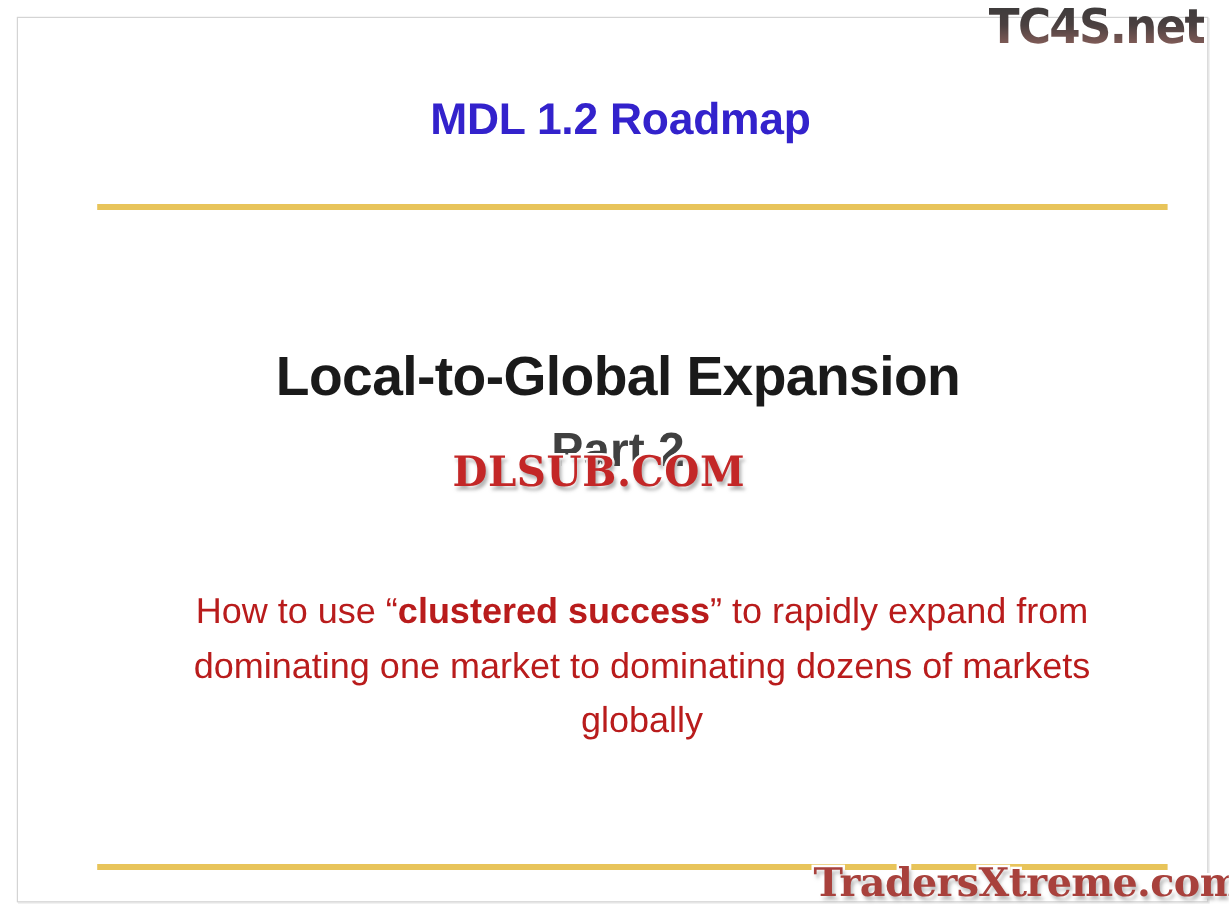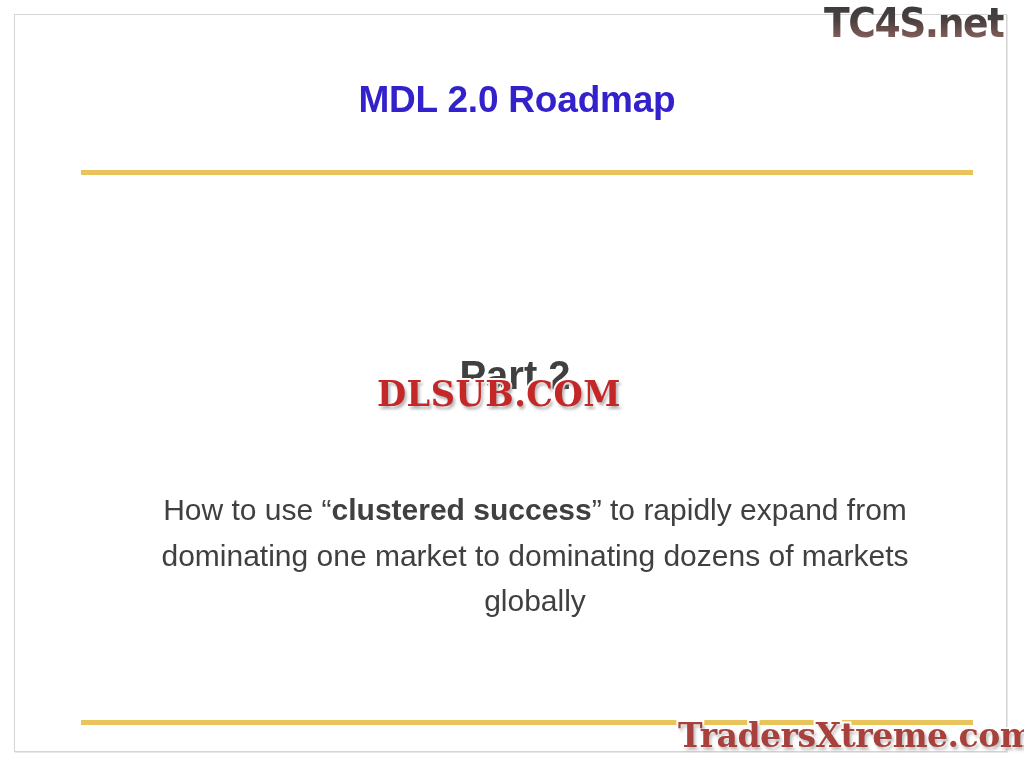--- a/index.html
+++ b/index.html
@@ -82,21 +82,21 @@
     white-space: nowrap;
   }
 
   #subtext {
     position: absolute;
     left: 130px;
     top: 472px;
     width: 780px;
     text-align: center;
     font-size: 30px;
-    color: #404040;
+    color: #b91c1c;
     line-height: 1.52;
   }
   #subtext b { font-weight: bold; }
 
   
   #wm-tc4s {
     position: absolute;
     left: 824px;
     top: 0px;
     font-family: "DejaVu Sans", sans-serif;
@@ -146,24 +146,25 @@
     paint-order: stroke fill;
     text-shadow: 2px 3px 3px rgba(130,130,130,0.5);
     z-index: 40;
   }
 </style>
 </head>
 <body>
 
 <div id="slide-frame">
 
-  <div id="slide-title">MDL 2.0 Roadmap</div>
+  <div id="slide-title">MDL 1.2 Roadmap</div>
 
   <div id="rule-top" class="gold-rule"></div>
 
+  <div id="headline">Local-to-Global Expansion</div>
 
   <div id="headline-part">Part 2</div>
 
   <div id="subtext"><span>How to use “</span><b>clustered success</b><span>” to rapidly expand from dominating one market to dominating dozens of markets globally</span></div>
 
   <div id="rule-bottom" class="gold-rule"></div>
 
   <div id="wm-dlsub">DLSUB.COM</div>
 
 </div>

